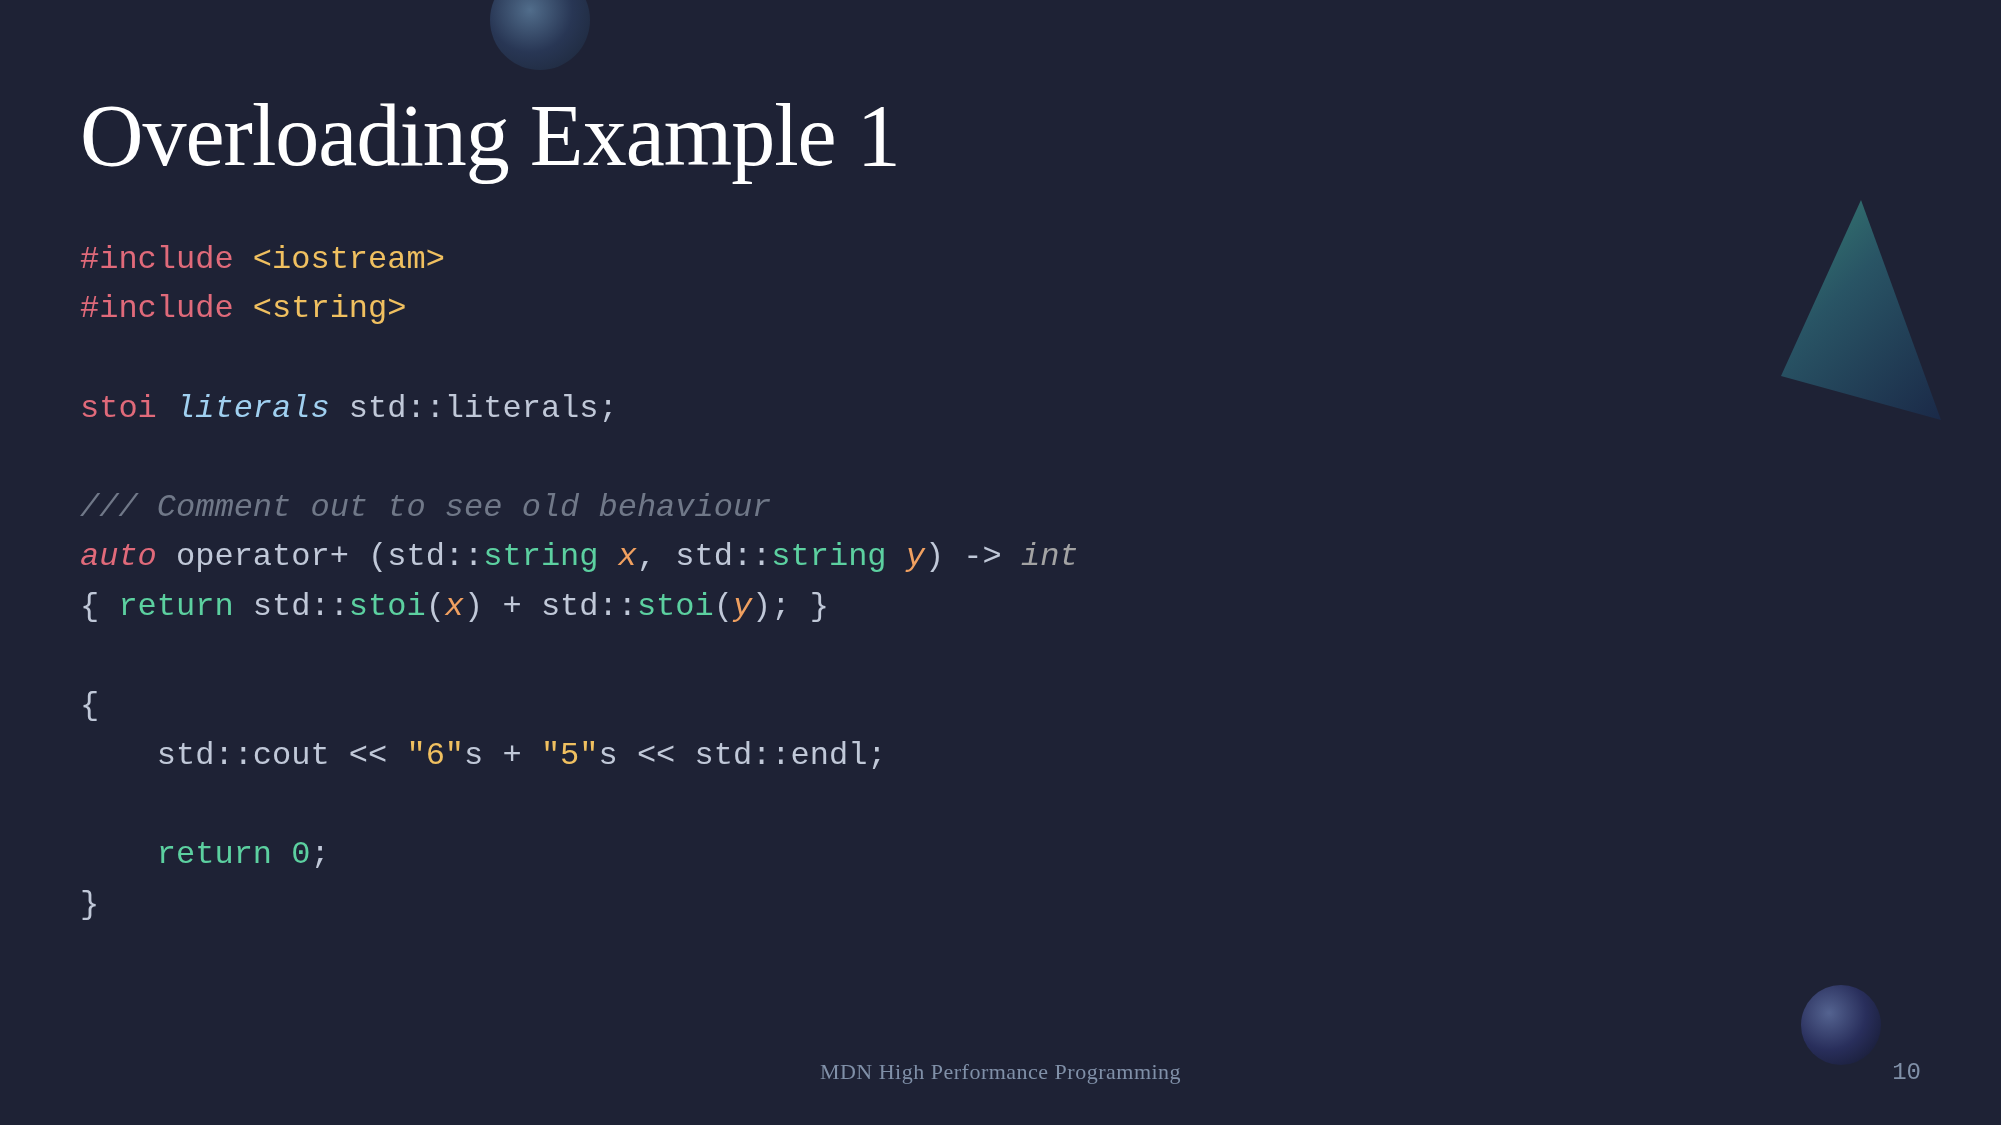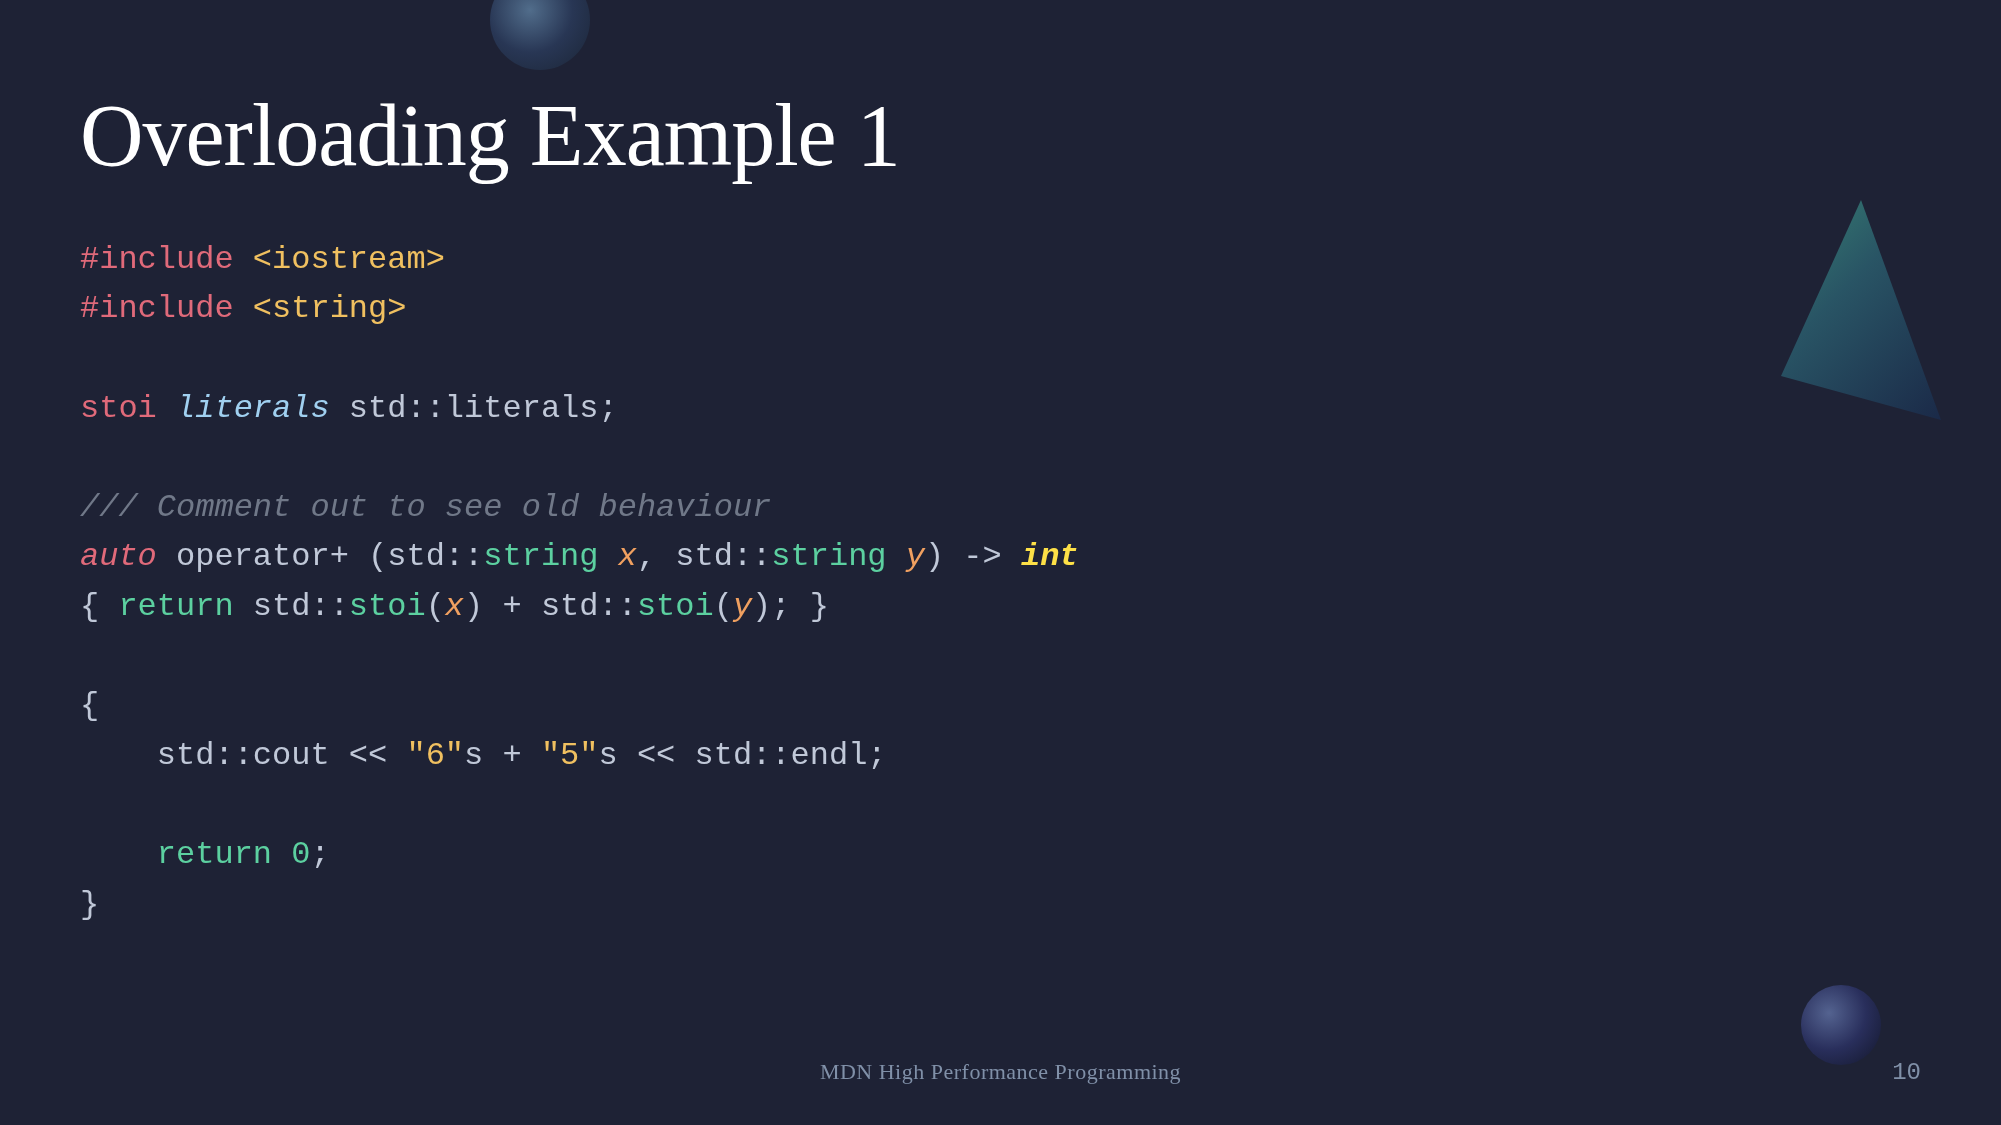--- a/index.html
+++ b/index.html
@@ -89,21 +89,21 @@
 
     
     .tok-preprocessor { color: #e06a7a; } 
     .tok-include-path { color: #f0c060; } 
     .tok-keyword-using { color: #e06a7a; } 
     .tok-keyword-ns { color: #a0d0f0; } 
     .tok-comment { color: #707888; font-style: italic; } 
     .tok-keyword-auto { color: #e06a7a; font-style: italic; } 
     .tok-type-string { color: #5cd0a0; } 
     .tok-param { color: #f0a060; font-style: italic; } 
-    .tok-type-int { color: #fde047; font-style: italic; font-weight: bold; } 
+    .tok-type-int { color: #a3a3a3; font-style: italic; } 
     .tok-keyword-return { color: #5cd0a0; } 
     .tok-stoi { color: #5cd0a0; } 
     .tok-string-lit { color: #f0c060; } 
     .tok-number { color: #5cd0a0; } 
     .tok-brace { color: #c0c8d8; }
     .tok-plain { color: #c0c8d8; }
 
     
     .footer {
       position: absolute;

